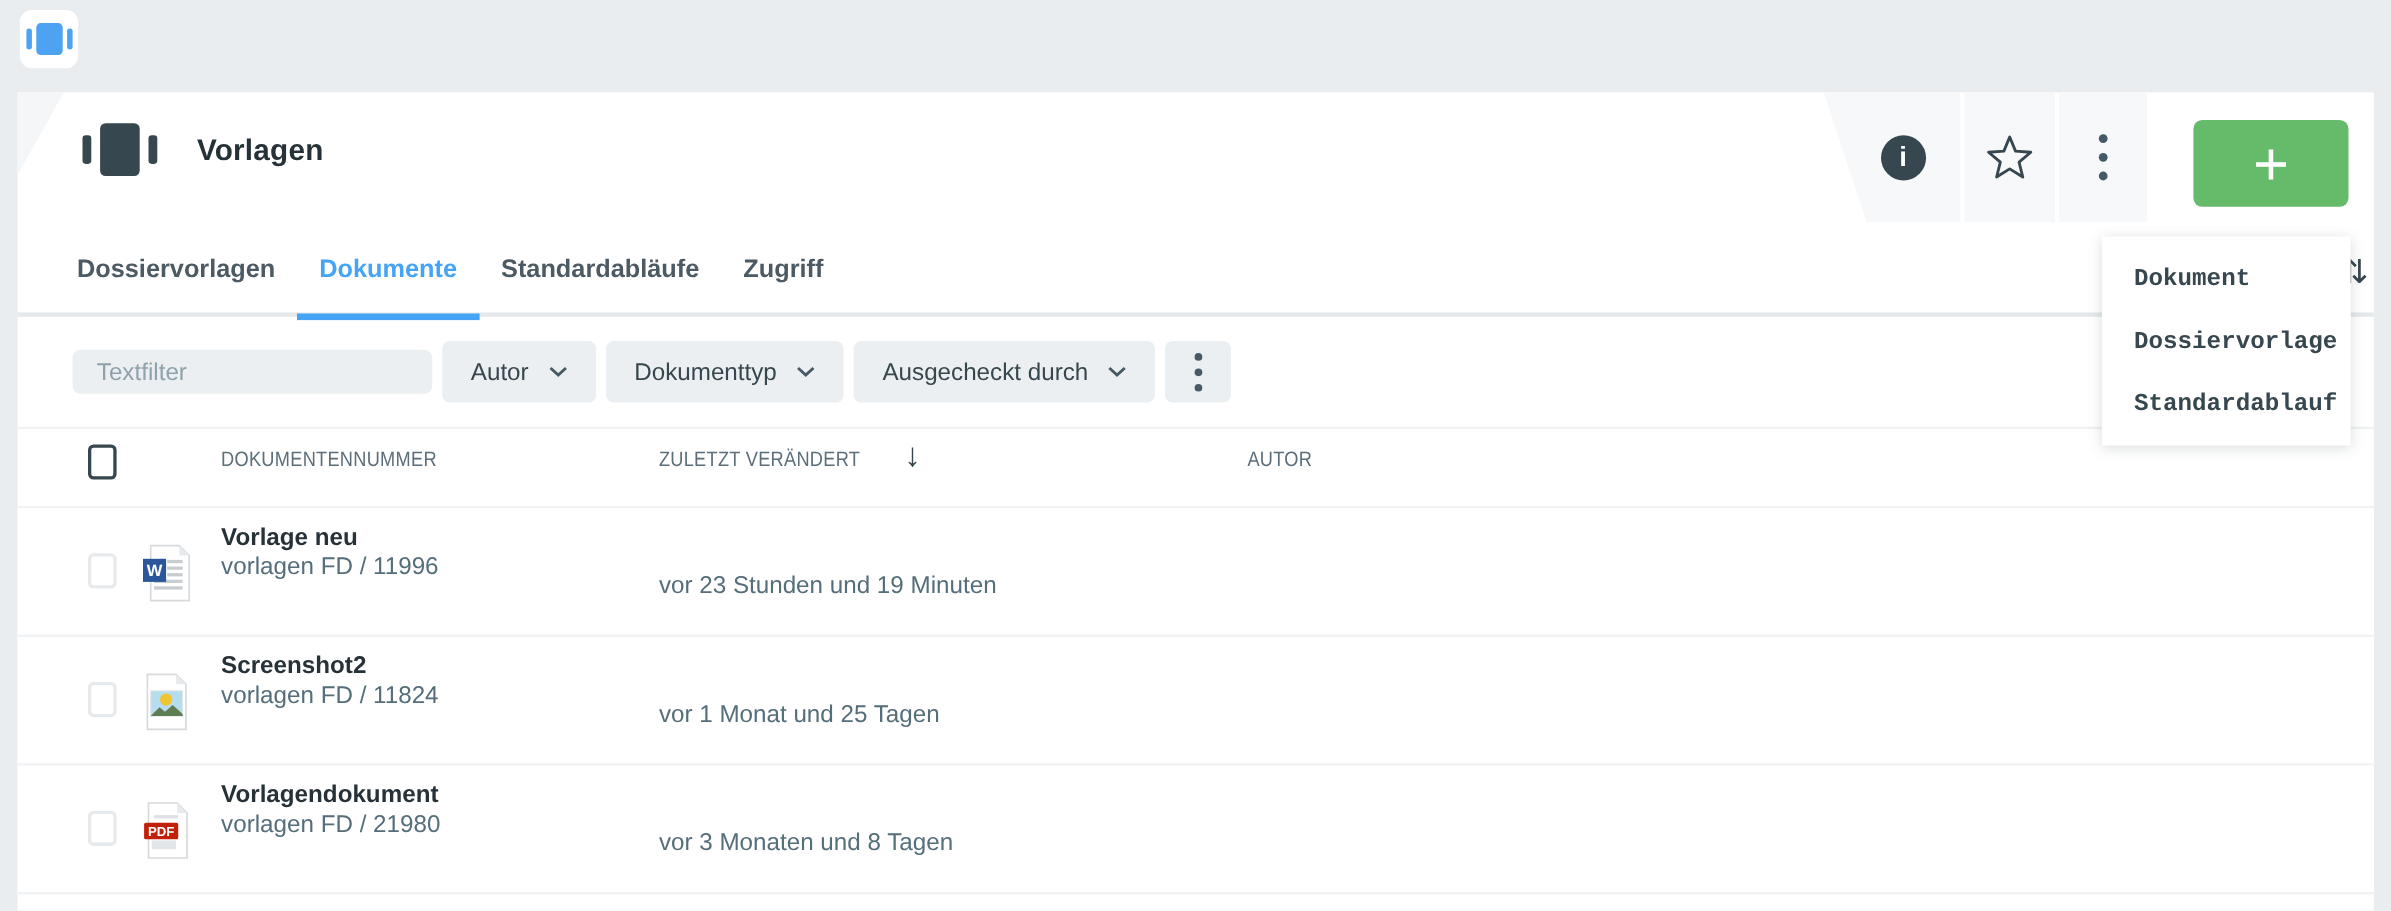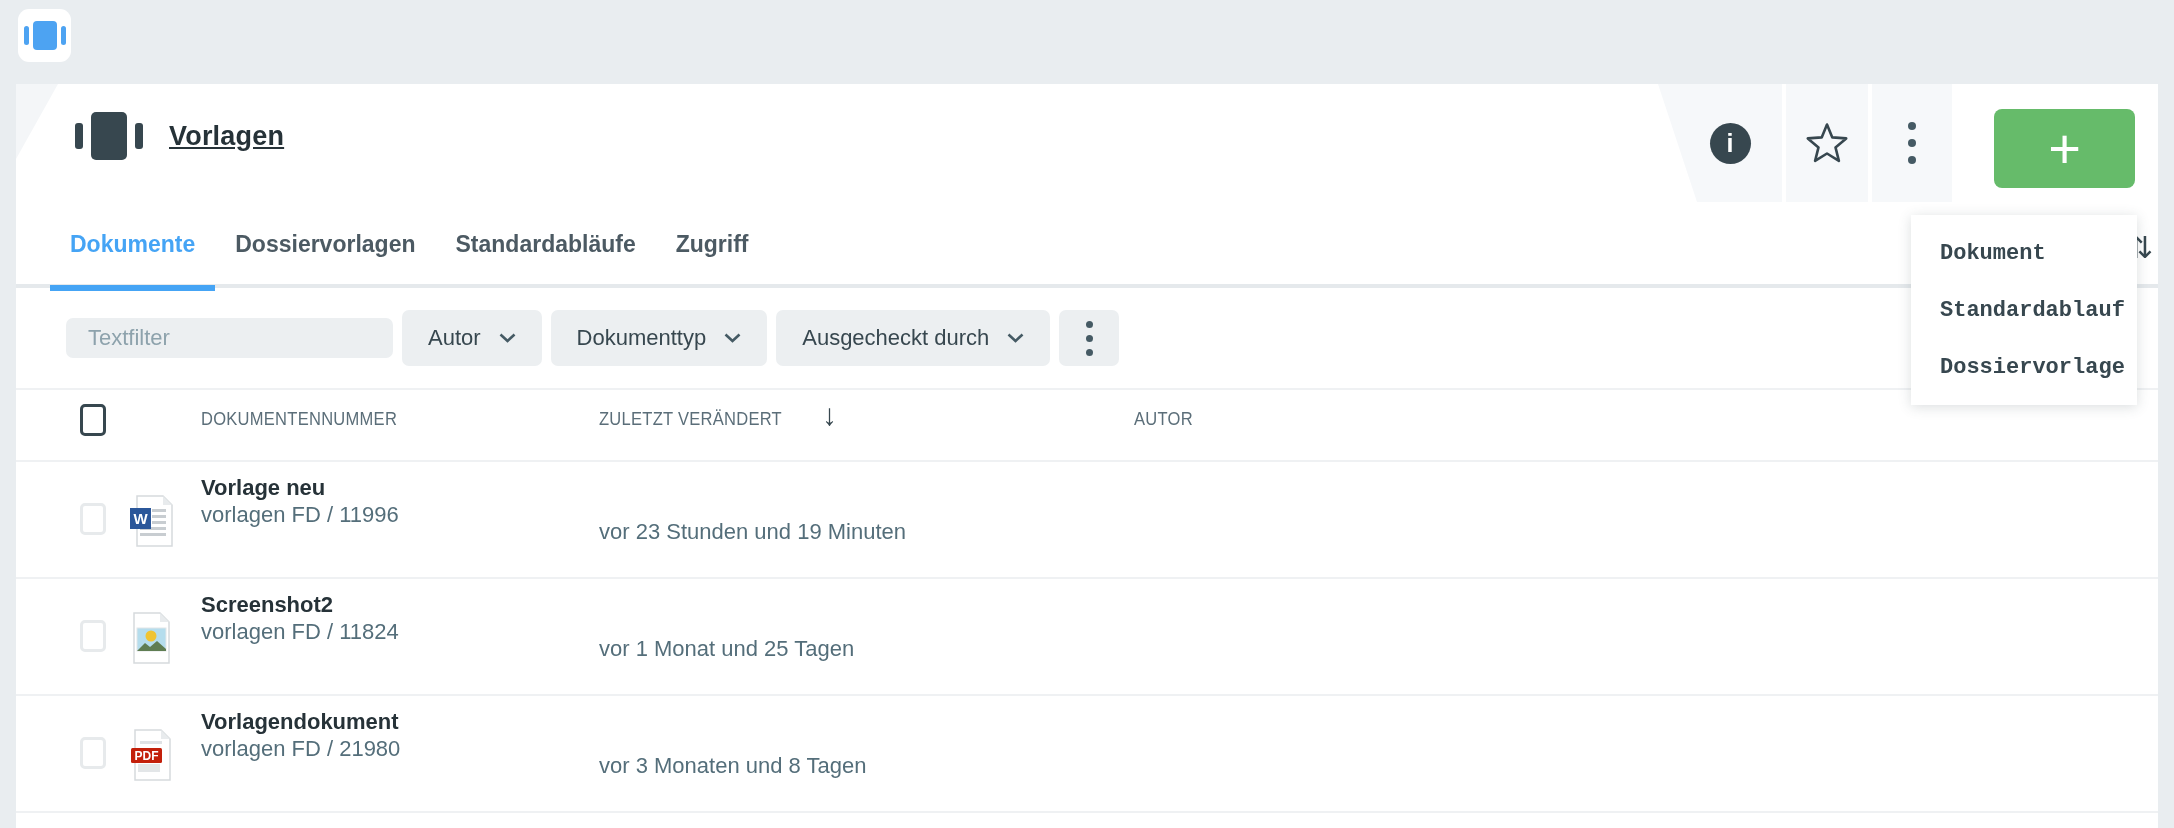--- a/index.html
+++ b/index.html
@@ -28,21 +28,21 @@
     position:absolute;left:16px;top:84px;width:2142px;height:744px;
     background:#ffffff;
   }
   .corner-wedge{
     position:absolute;left:0;top:0;width:42px;height:75px;
     background:#f4f6f8;
     clip-path:polygon(0 0,100% 0,0 100%);
   }
   
   .page-title-wrap{position:absolute;left:59px;top:28px;display:flex;align-items:center;}
-  .page-title{margin-left:26px;font-size:27px;font-weight:600;color:#263238;letter-spacing:.2px;text-decoration:underline;}
+  .page-title{margin-left:36px;font-size:27px;font-weight:600;color:#263238;letter-spacing:.2px;}
 
   .hdr-cell{
     position:absolute;top:0;height:118px;background:#f6f8fa;
     display:flex;align-items:center;justify-content:center;cursor:pointer;
   }
   .cell-info{left:1642px;width:124px;clip-path:polygon(0 0,100% 0,100% 100%,39px 100%);padding-left:20px;box-sizing:border-box;}
   .cell-star{left:1770px;width:82px;}
   .cell-kebab{left:1856px;width:80px;}
   .info-circle{
     width:41px;height:41px;border-radius:50%;background:#37474f;
@@ -155,25 +155,25 @@
         <i></i>
         <i></i>
         <i></i>
       </span>
   </div>
   <button class="add-btn">
     <span>+</span>
   </button>
 
   <div class="tabs">
+    <div class="tab">
+        <span>Dossiervorlagen</span>
+      </div>
     <div class="tab active">
         <span>Dokumente</span>
-      </div>
-    <div class="tab">
-        <span>Dossiervorlagen</span>
       </div>
     <div class="tab">
         <span>Standardabläufe</span>
       </div>
     <div class="tab">
         <span>Zugriff</span>
       </div>
   </div>
   <div class="tabs-divider"></div>
 
@@ -262,16 +262,16 @@
       </svg>
       <span class="row-title">Vorlagendokument</span>
       <span class="row-sub">vorlagen FD / 21980</span>
       <span class="row-time">vor 3 Monaten und 8 Tagen</span>
     </div>
 
   </div>
 
   <div class="create-menu">
     <div class="menu-item">Dokument</div>
+    <div class="menu-item">Dossiervorlage</div>
     <div class="menu-item">Standardablauf</div>
-    <div class="menu-item">Dossiervorlage</div>
   </div>
 </div>
 
 </body></html>

